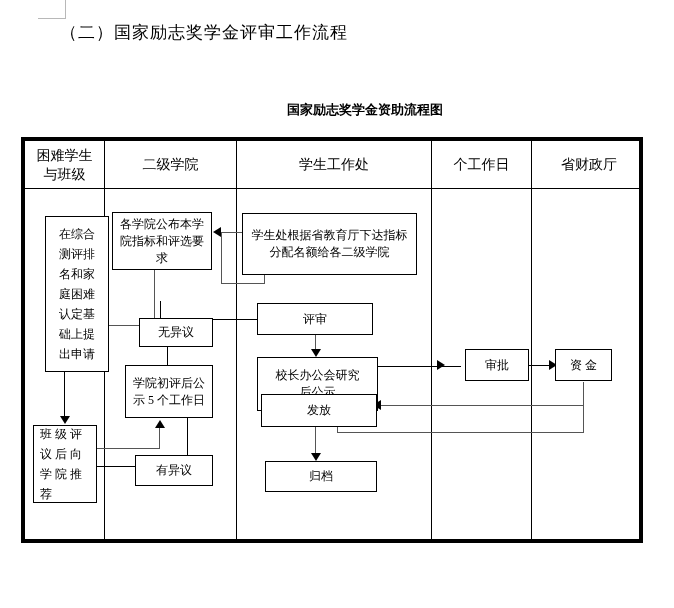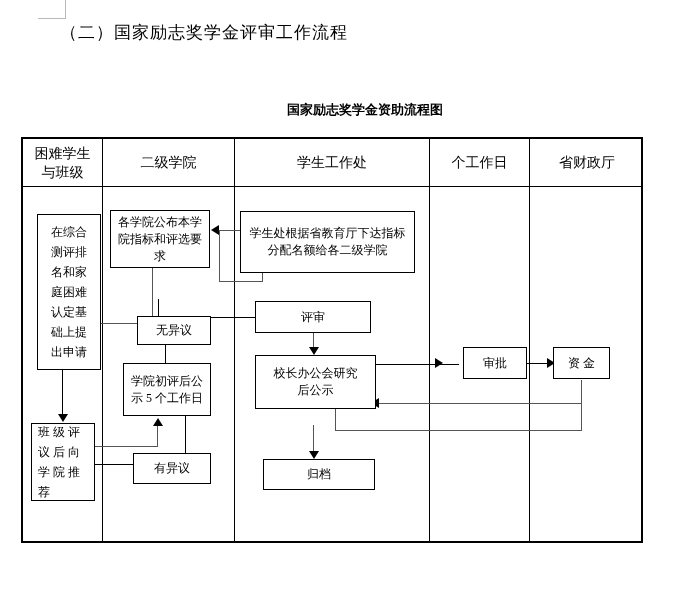--- a/index.html
+++ b/index.html
@@ -52,21 +52,21 @@
     text-align: center;
   }
 
   
   .flow-table {
     position: absolute;
     left: 21px;
     top: 137px;
     width: 622px;
     height: 406px;
-    border: 2px solid #000000;
+    border: 4px solid #000000;
     box-sizing: border-box;
   }
   .col-div {
     position: absolute;
     top: 0;
     bottom: 0;
     width: 0;
     border-left: 1px solid #000000;
   }
   .header-rule {
@@ -214,21 +214,21 @@
 
   <div class="vline" style="left:558px; top:241px; height:50px;"></div>
   <div class="hline" style="left:312px; top:291px; width:247px;"></div>
   <div class="vline" style="left:312px; top:264px; height:28px;"></div>
   <div class="hline" style="left:312px; top:264px; width:247px;"></div>
   <div class="arrow left" style="left:348px; top:259px;"></div>
 
   <div class="vline" style="left:290px; top:286px; height:30px;"></div>
   <div class="arrow down" style="left:286px; top:312px;"></div>
 
-  <div class="node vertical-text" style="left:14px; top:75px; width:64px; height:156px; padding:15px 10px;">
+  <div class="node vertical-text" style="left:20px; top:75px; width:64px; height:156px; padding:15px 10px;">
     <span>在综合测评排名和家庭困难认定基础上提出申请</span>
   </div>
 
   <div class="node justify-text" style="left:8px; top:284px; width:64px; height:78px; padding:4px 6px; justify-content:flex-start; text-align:left;">
     <span>班级评议后向学院推荐</span>
   </div>
 
   <div class="node" style="left:87px; top:71px; width:100px; height:58px; padding:2px 5px;">
     <span>各学院公布本学院指标和评选要求</span>
   </div>
@@ -250,20 +250,23 @@
   </div>
 
   <div class="node" style="left:232px; top:162px; width:116px; height:32px;">
     <span>评审</span>
   </div>
 
   <div class="node" style="left:232px; top:216px; width:121px; height:54px; padding:2px 16px;">
     <span>校长办公会研究后公示</span>
   </div>
 
+  <div class="node" style="left:236px; top:253px; width:116px; height:33px;">
+    <span>发放</span>
+  </div>
 
   <div class="node" style="left:240px; top:320px; width:112px; height:31px;">
     <span>归档</span>
   </div>
 
   <div class="node" style="left:424px; top:208px; width:64px; height:32px;margin-left:16px;">
     <span>审批</span>
   </div>
 
   <div class="node" style="left:530px; top:208px; width:57px; height:32px;">

